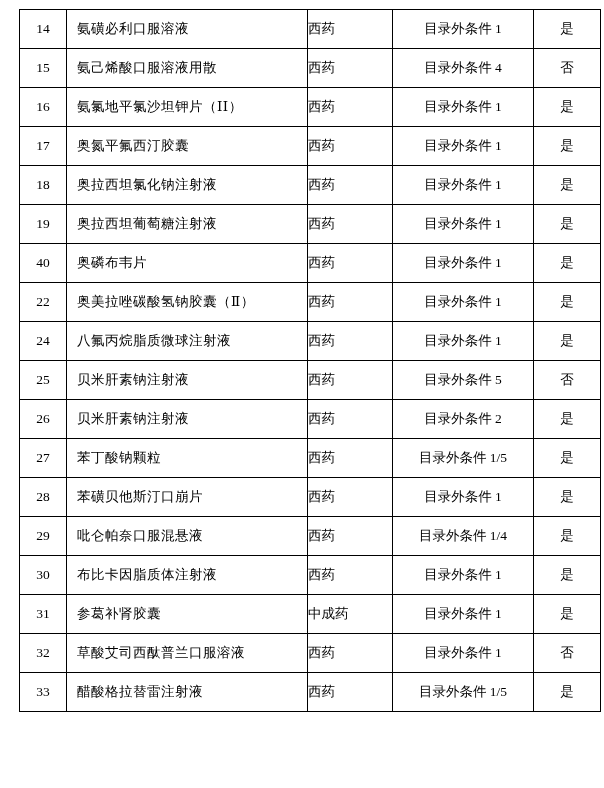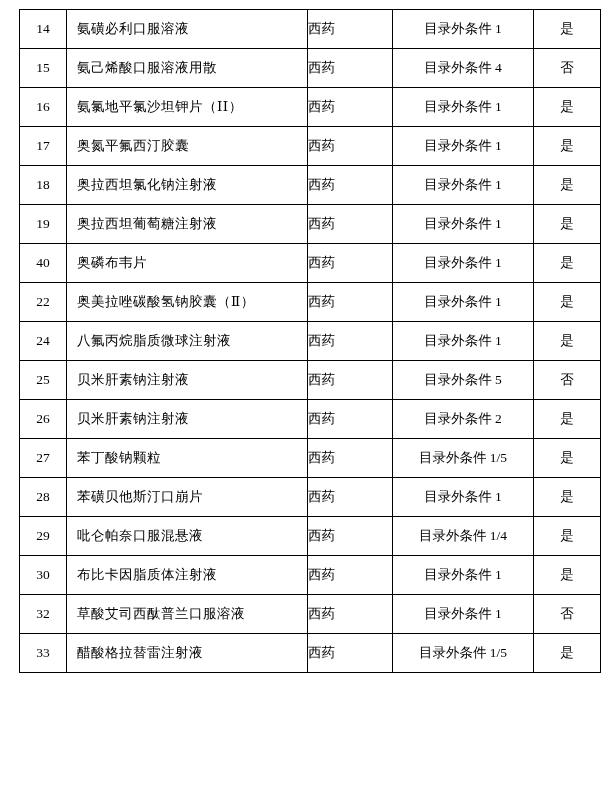--- a/index.html
+++ b/index.html
@@ -304,20 +304,37 @@
           </td>
         <td class="col-cond">
             <span class="cell">目录外条件 1</span>
           </td>
         <td class="col-yn">
             <span class="cell">是</span>
           </td>
       </tr>
       <tr>
         <td class="col-no">
+            <span class="cell">31</span>
+          </td>
+        <td class="col-name">
+            <span class="cell">参葛补肾胶囊</span>
+          </td>
+        <td class="col-type">
+            <span class="cell">中成药</span>
+          </td>
+        <td class="col-cond">
+            <span class="cell">目录外条件 1</span>
+          </td>
+        <td class="col-yn">
+            <span class="cell">是</span>
+          </td>
+      </tr>
+      <tr>
+        <td class="col-no">
             <span class="cell">32</span>
           </td>
         <td class="col-name">
             <span class="cell">草酸艾司西酞普兰口服溶液</span>
           </td>
         <td class="col-type">
             <span class="cell">西药</span>
           </td>
         <td class="col-cond">
             <span class="cell">目录外条件 1</span>

